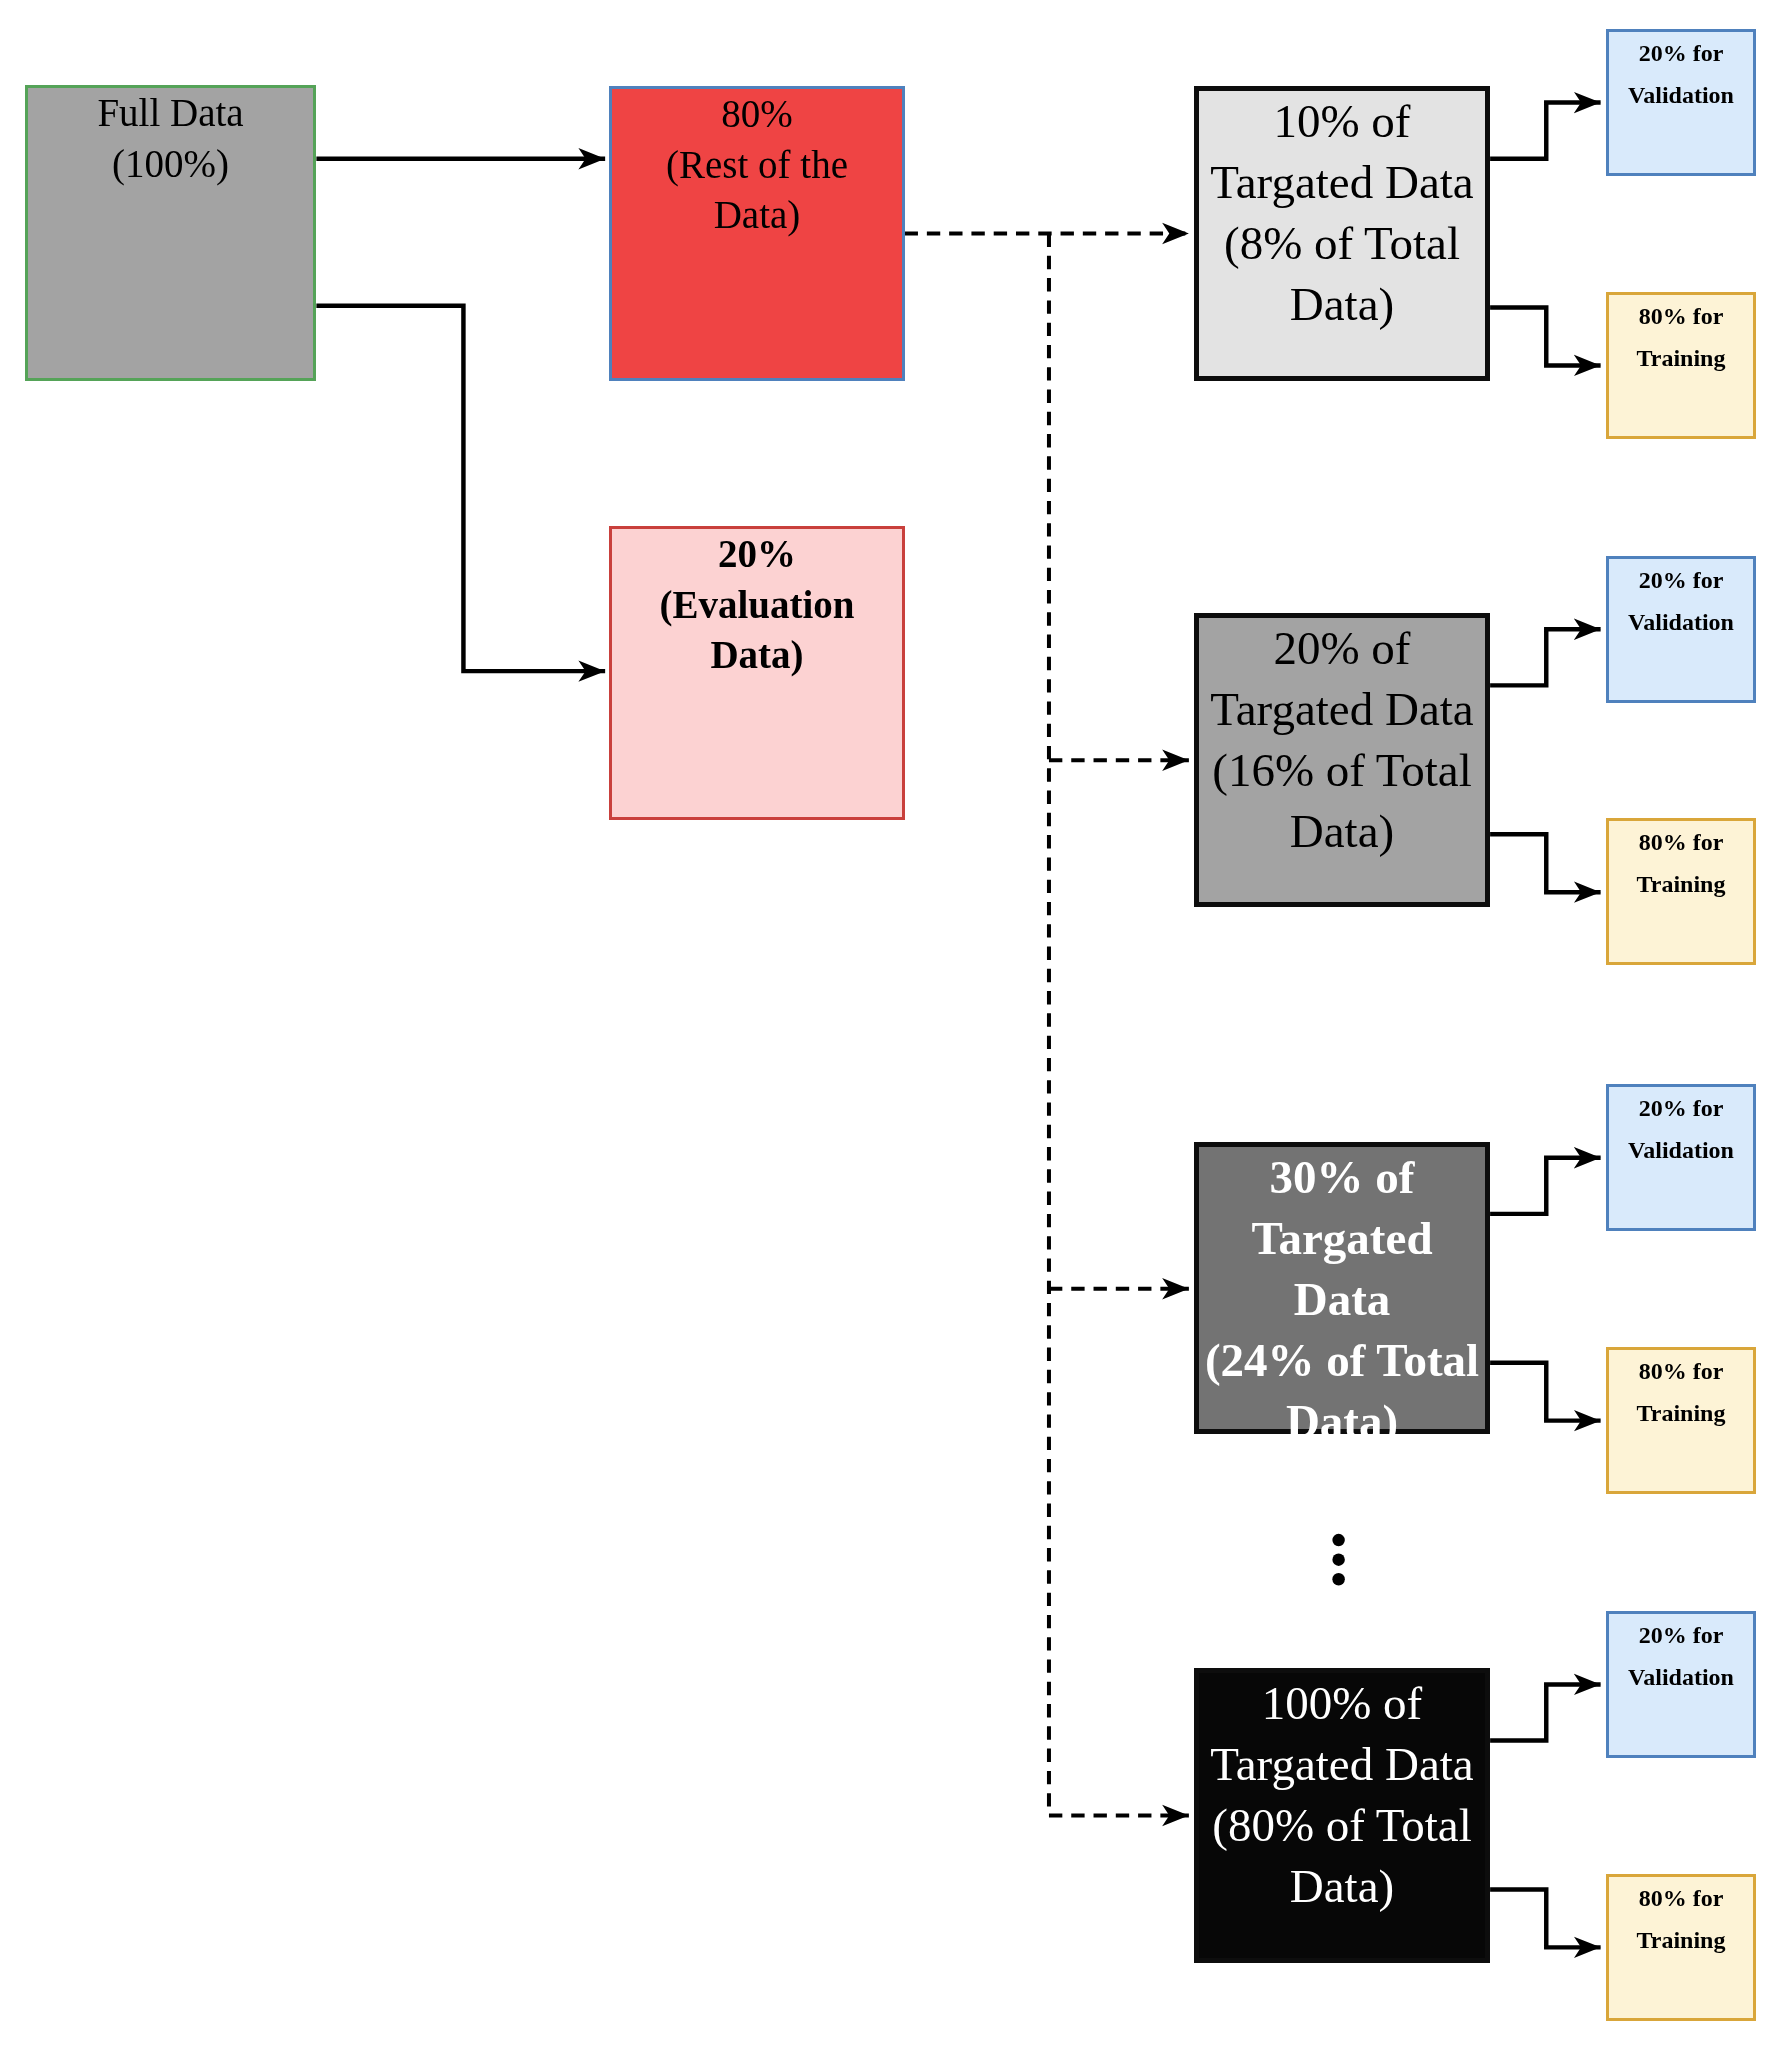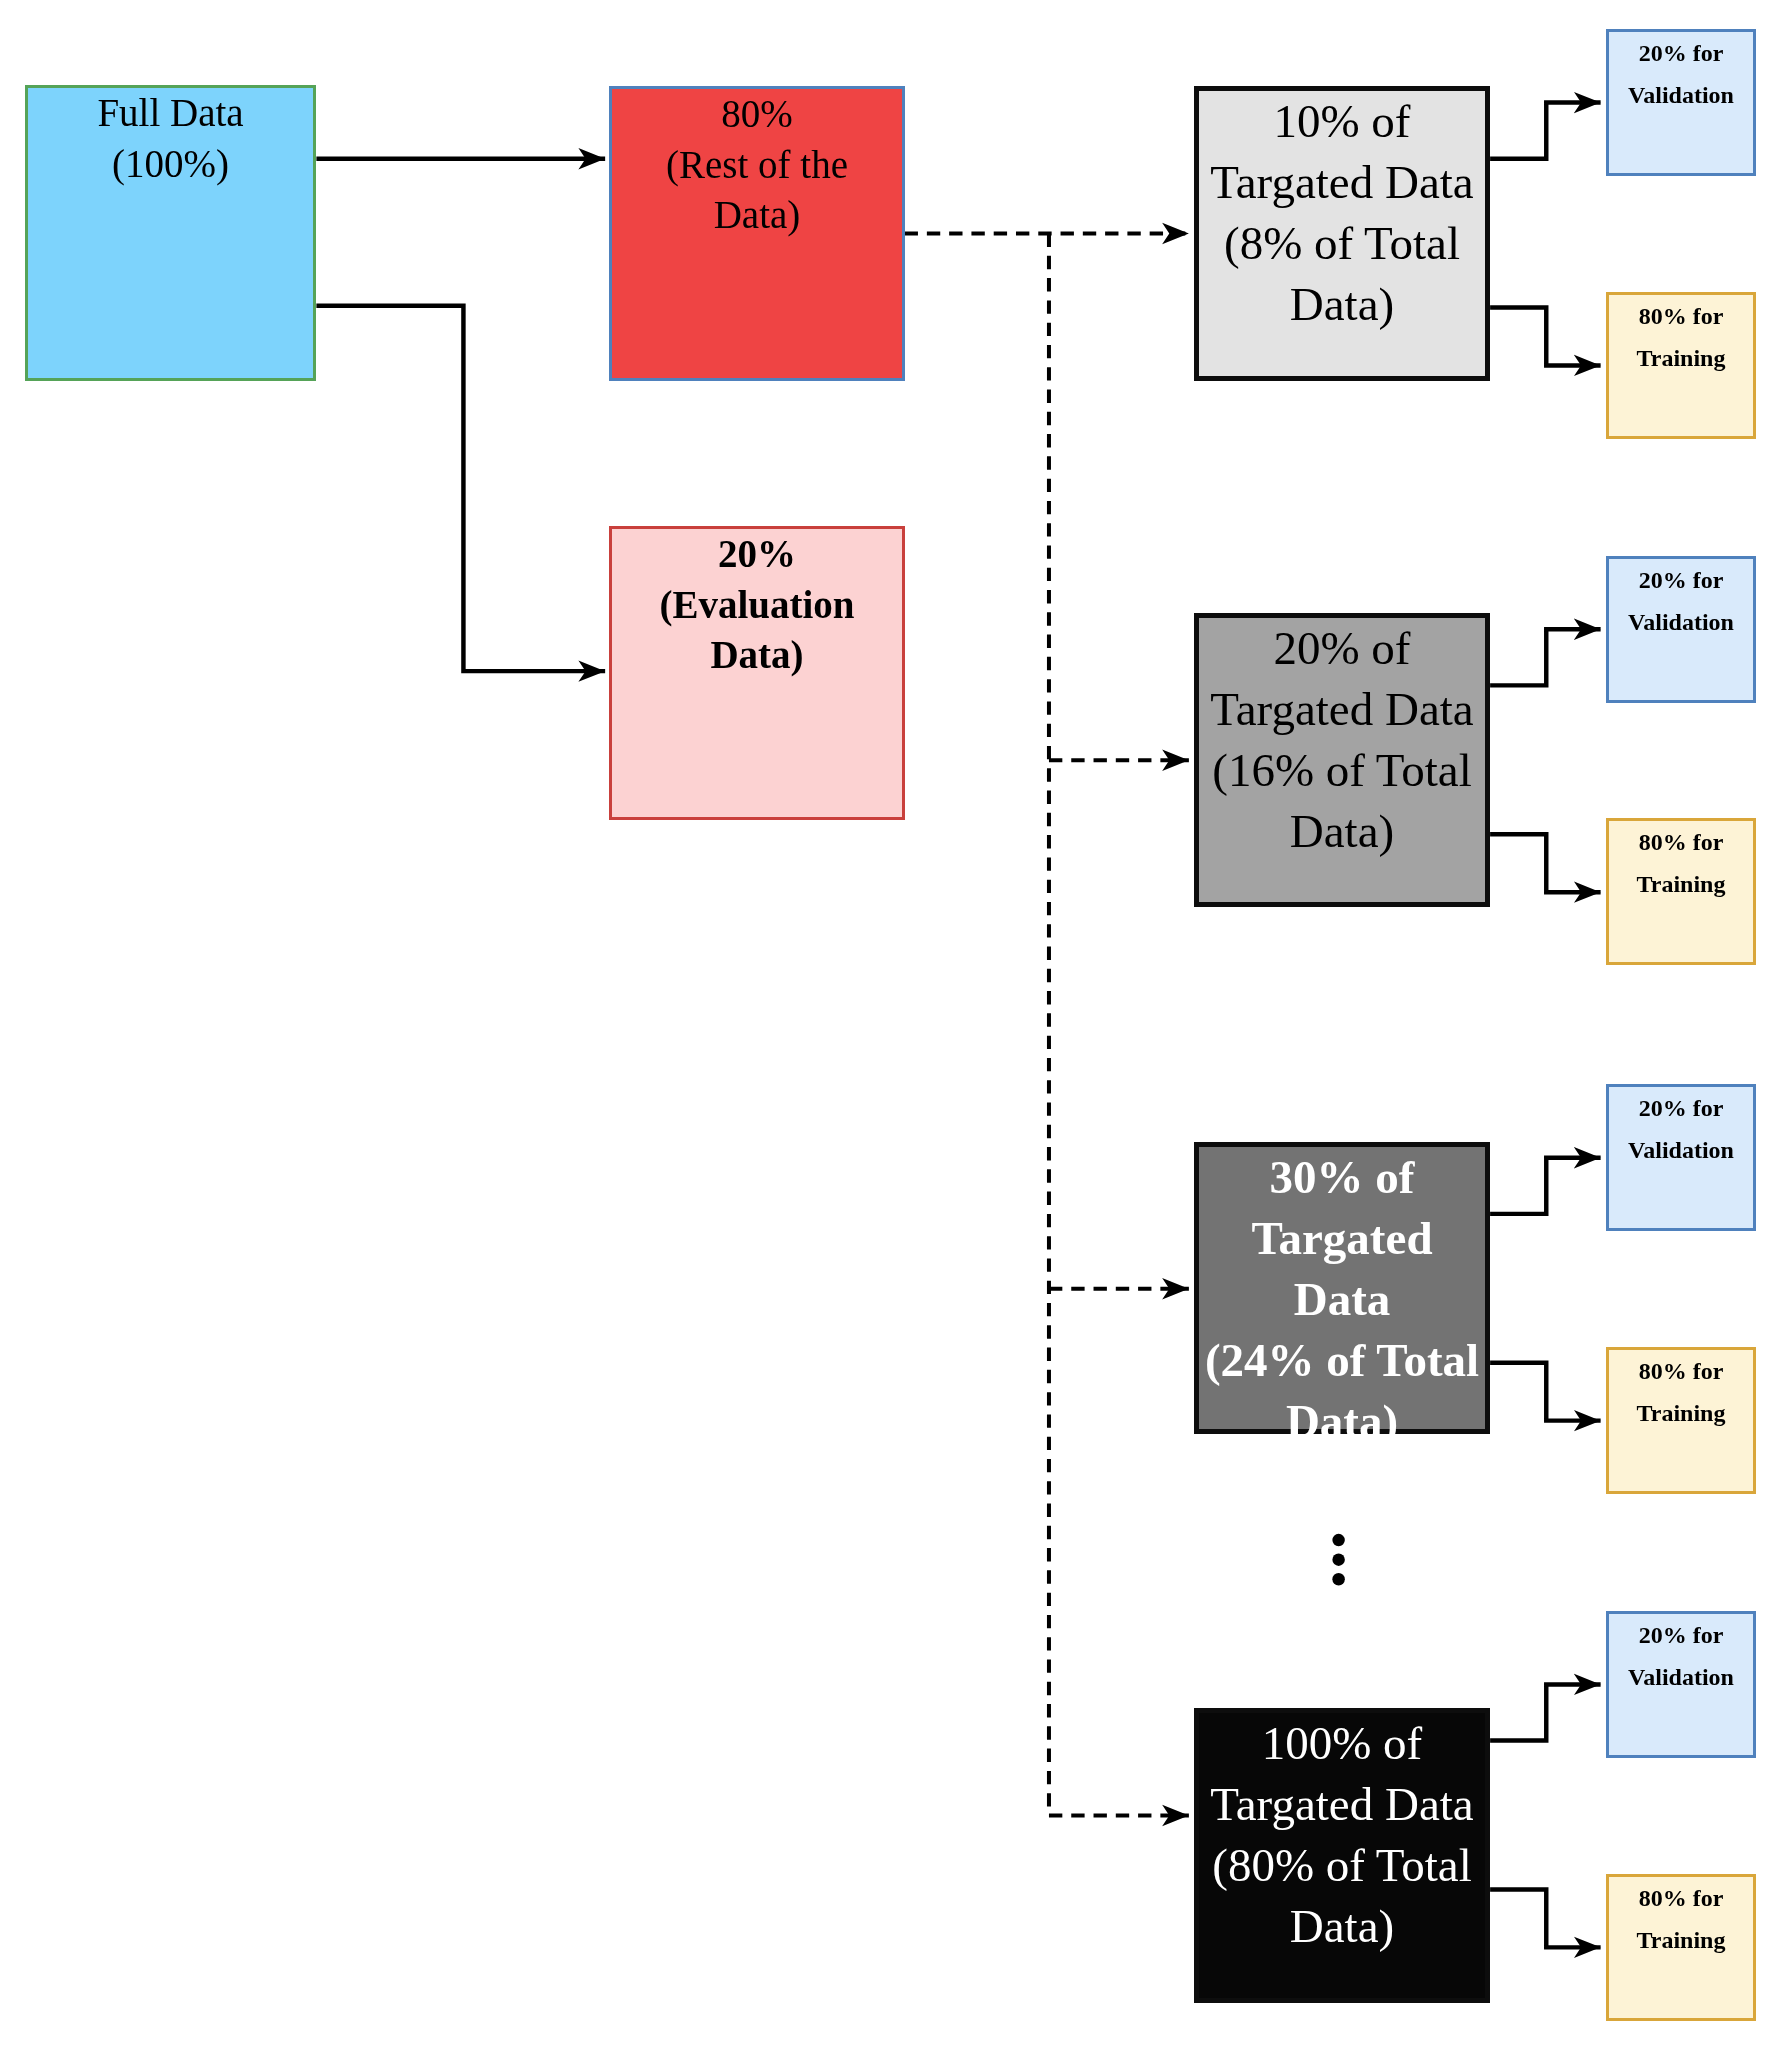--- a/index.html
+++ b/index.html
@@ -69,21 +69,21 @@
   }
   .bold { font-weight: bold; }
 
   
   .pos-full       { left: 25px;   top: 85px;   width: 291px; height: 296px; }
   .pos-rest       { left: 609px;  top: 86px;   width: 296px; height: 295px; }
   .pos-eval       { left: 609px;  top: 526px;  width: 296px; height: 294px; }
   .pos-target-0   { left: 1194px; top: 86px;   width: 296px; height: 295px; }
   .pos-target-1   { left: 1194px; top: 613px;  width: 296px; height: 294px; }
   .pos-target-2   { left: 1194px; top: 1142px; width: 296px; height: 292px; }
-  .pos-target-3   { left: 1194px; top: 1668px; width: 296px; height: 295px; margin-top: 40px; }
+  .pos-target-3   { left: 1194px; top: 1668px; width: 296px; height: 295px; }
   .pos-val-0      { left: 1606px; top: 29px;   width: 150px; height: 147px; }
   .pos-train-0    { left: 1606px; top: 292px;  width: 150px; height: 147px; }
   .pos-val-1      { left: 1606px; top: 556px;  width: 150px; height: 147px; }
   .pos-train-1    { left: 1606px; top: 818px;  width: 150px; height: 147px; }
   .pos-val-2      { left: 1606px; top: 1084px; width: 150px; height: 147px; }
   .pos-train-2    { left: 1606px; top: 1347px; width: 150px; height: 147px; }
   .pos-val-3      { left: 1606px; top: 1611px; width: 150px; height: 147px; }
   .pos-train-3    { left: 1606px; top: 1874px; width: 150px; height: 147px; }
 </style>
 </head>
@@ -119,21 +119,21 @@
     <path class="solid" d="M1672 1953 H 1735 V 1890 H 1796" marker-end="url(#arrow)"></path>
     <path class="solid" d="M1672 2120 H 1735 V 2185 H 1796" marker-end="url(#arrow)"></path>
 
     <g>
       <circle class="dot" cx="1502" cy="1728" r="7"></circle>
       <circle class="dot" cx="1502" cy="1750" r="7"></circle>
       <circle class="dot" cx="1502" cy="1772" r="7"></circle>
     </g>
   </svg>
 
-  <div class="node big pos-full" style="background-color: #7dd3fc; border-color: rgb(85, 163, 88);">
+  <div class="node big pos-full" style="background-color: #a3a3a3; border-color: rgb(85, 163, 88);">
     <span class="label">Full Data
 (100%)</span>
   </div>
 
   <div class="node big pos-rest" style="background-color: #ef4444; border-color: rgb(79, 129, 189);">
     <span class="label">80%
 (Rest of the
 Data)</span>
   </div>
 

